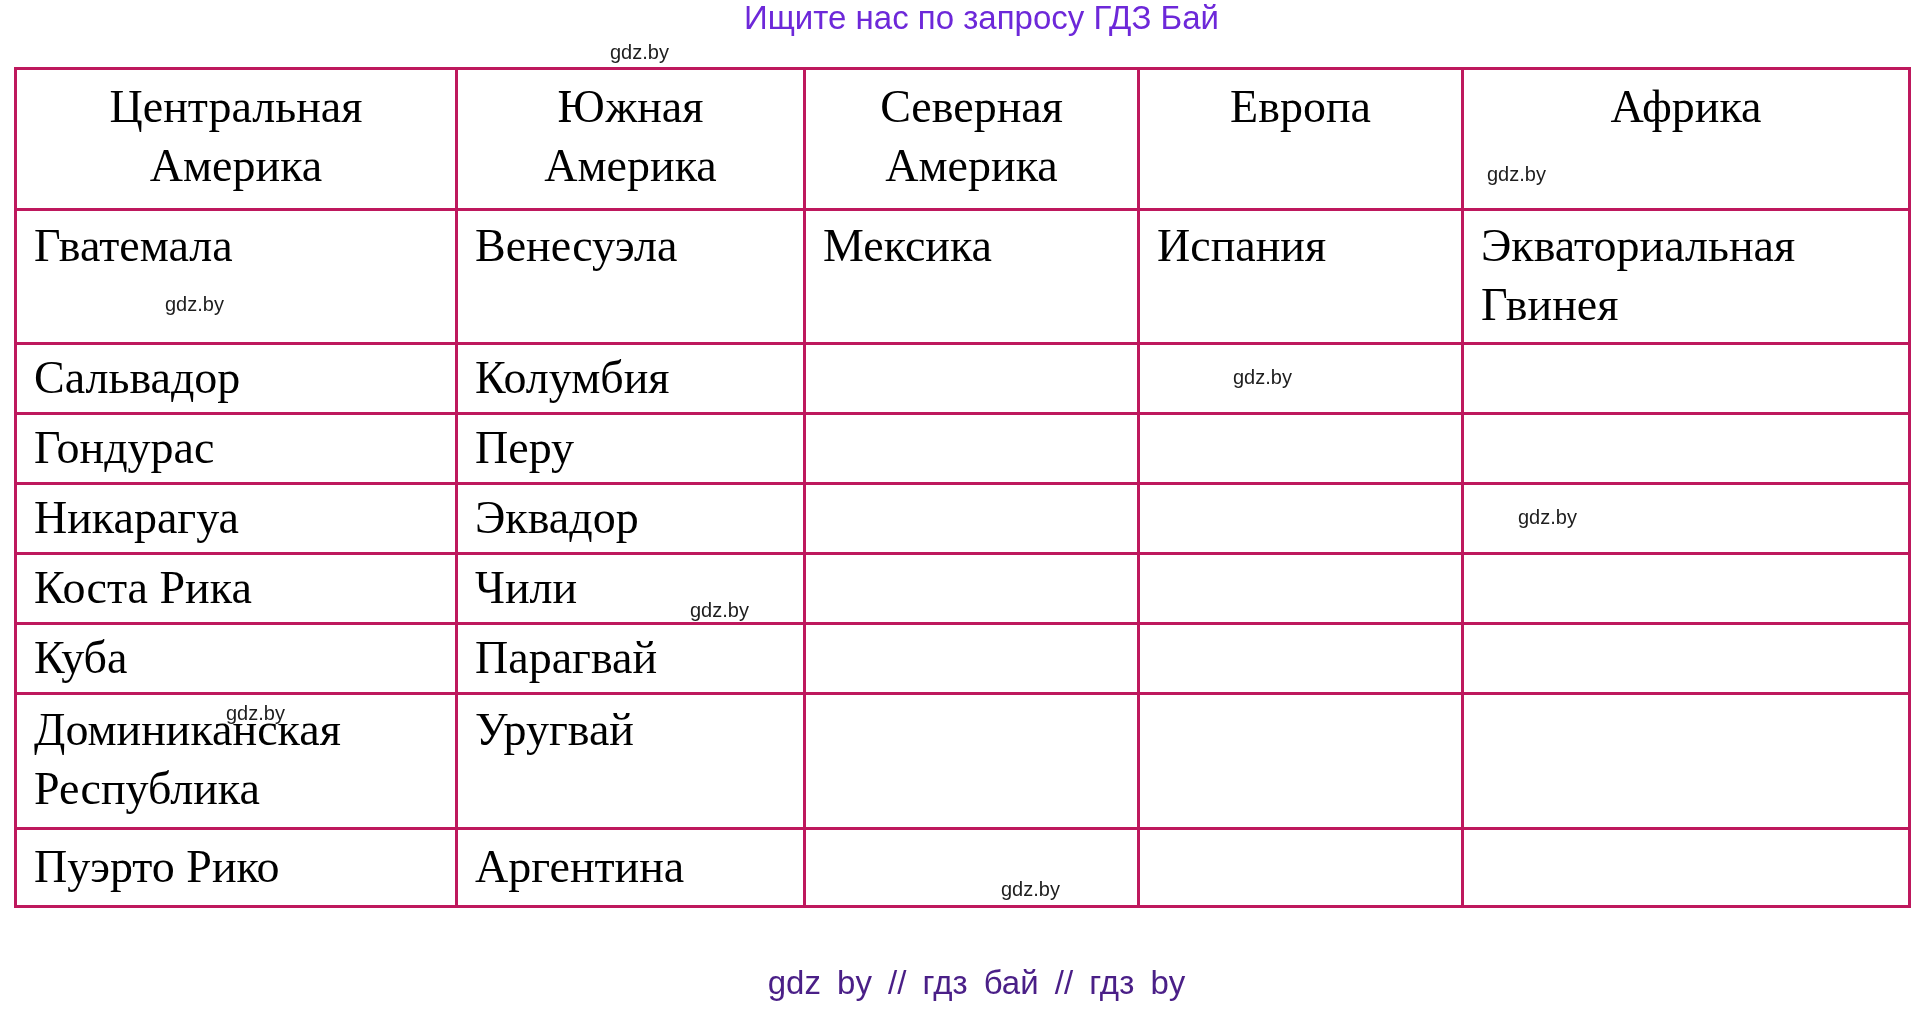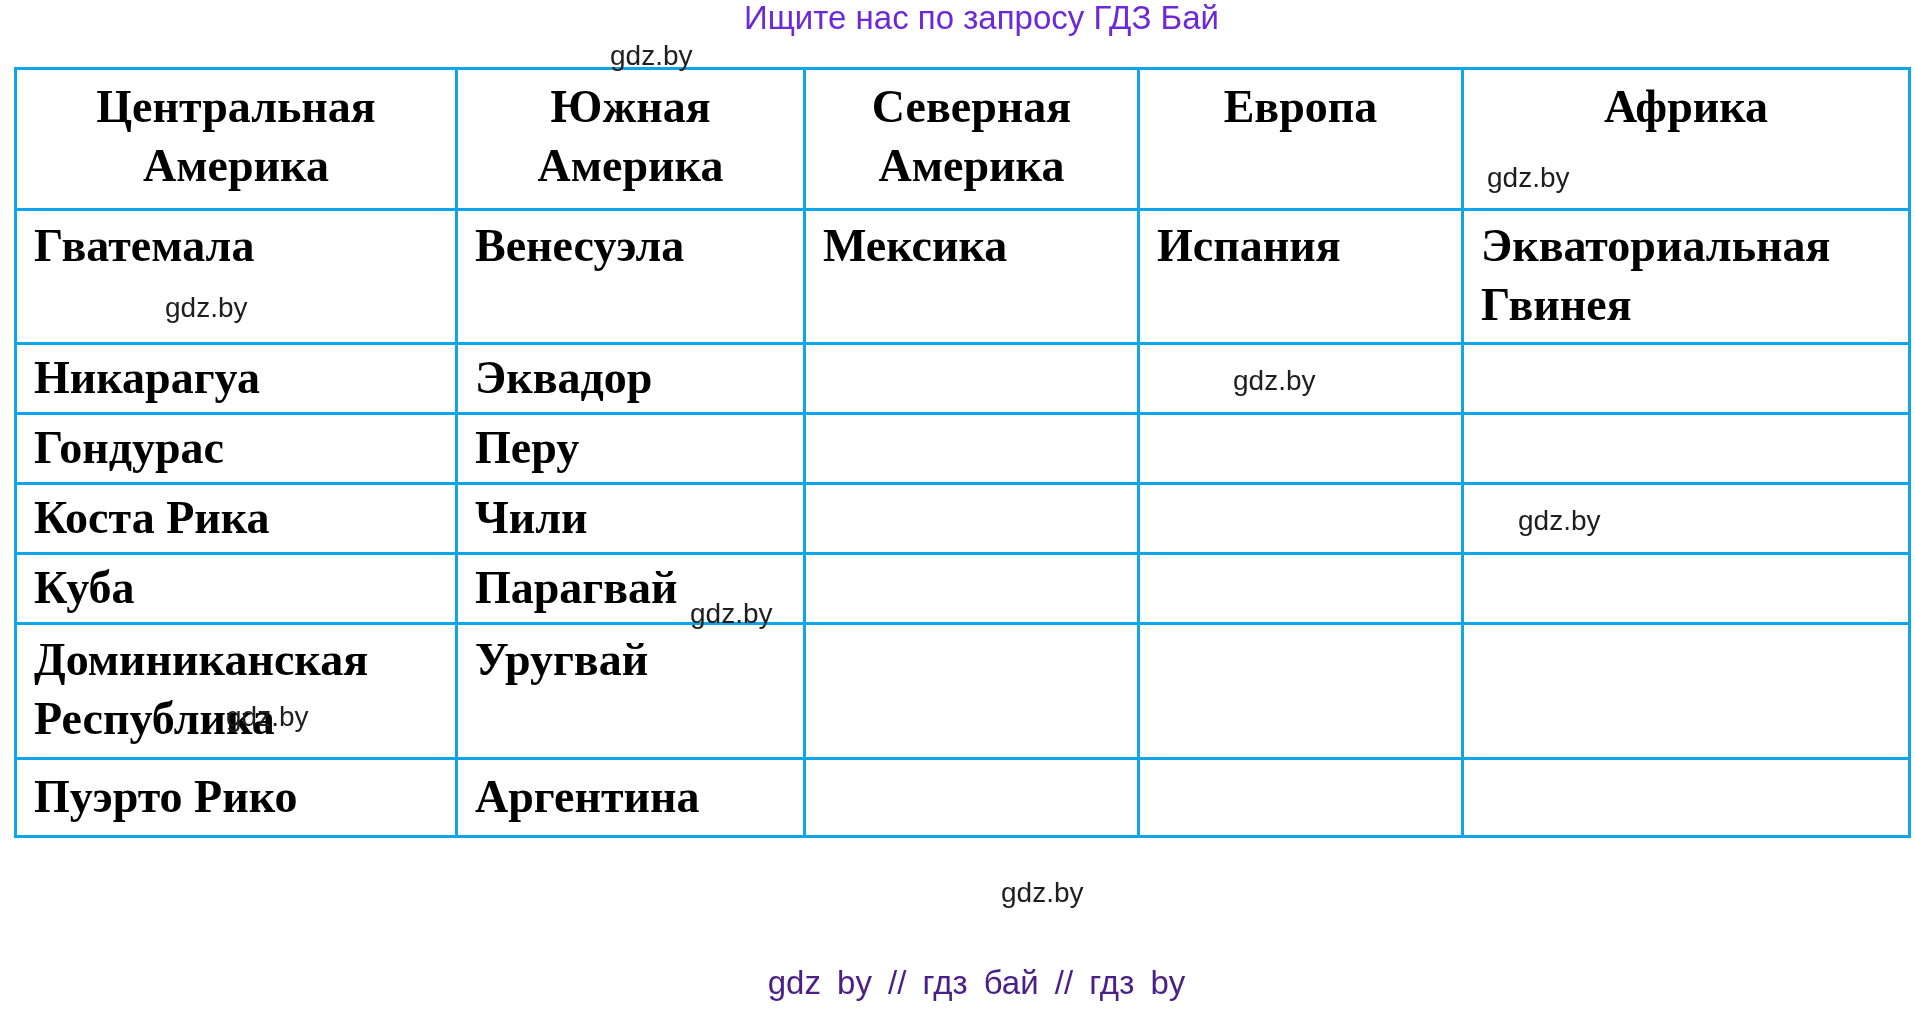--- a/index.html
+++ b/index.html
@@ -21,24 +21,24 @@
     line-height:1.0;
   }
   table.countries{
     position:absolute;
     left:14px; top:67px;
     width:1894px;
     border-collapse:collapse;
     table-layout:fixed;
   }
   th,td{
-    border:3px solid #0ea5e9;
+    border:3px solid #be185d;
     color:#000000;
     font-size:46px;
-    font-weight:bold;
+    font-weight:normal;
     white-space:pre-line;
     overflow:hidden;
     padding:0;
   }
   th{
     text-align:center;
     vertical-align:top;
     padding-top:8px;
     line-height:1.28;
   }
@@ -53,21 +53,21 @@
     padding-top:6px;
   }
   tr.hHead{height:141px;}
   tr.h134{height:134px;}
   tr.h70{height:70px;}
   tr.h135{height:135px;}
   tr.h65{height:78px;}
   .wm{
     position:absolute;
     font-family:"Liberation Sans", sans-serif;
-    font-size:28px;
+    font-size:20px;
     color:#1e1e1e;
     line-height:1.0;
     white-space:nowrap;
   }
   .footer-line{
     position:absolute;
     top:966px; left:0;
     width:100%;
     text-align:center;
     font-family:"Liberation Sans", sans-serif;
@@ -107,29 +107,36 @@
     <tbody>
       <tr class="h134 top">
         <td>Гватемала</td>
         <td>Венесуэла</td>
         <td>Мексика</td>
         <td>Испания</td>
         <td>Экваториальная
 Гвинея</td>
       </tr>
       <tr class="h70">
-        <td>Никарагуа</td>
-        <td>Эквадор</td>
+        <td>Сальвадор</td>
+        <td>Колумбия</td>
         <td></td>
         <td></td>
         <td></td>
       </tr>
       <tr class="h70">
         <td>Гондурас</td>
         <td>Перу</td>
+        <td></td>
+        <td></td>
+        <td></td>
+      </tr>
+      <tr class="h70">
+        <td>Никарагуа</td>
+        <td>Эквадор</td>
         <td></td>
         <td></td>
         <td></td>
       </tr>
       <tr class="h70">
         <td>Коста Рика</td>
         <td>Чили</td>
         <td></td>
         <td></td>
         <td></td>

